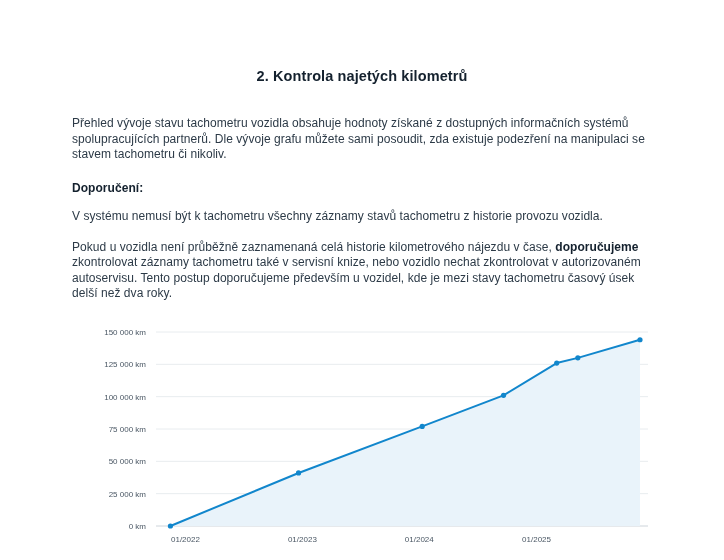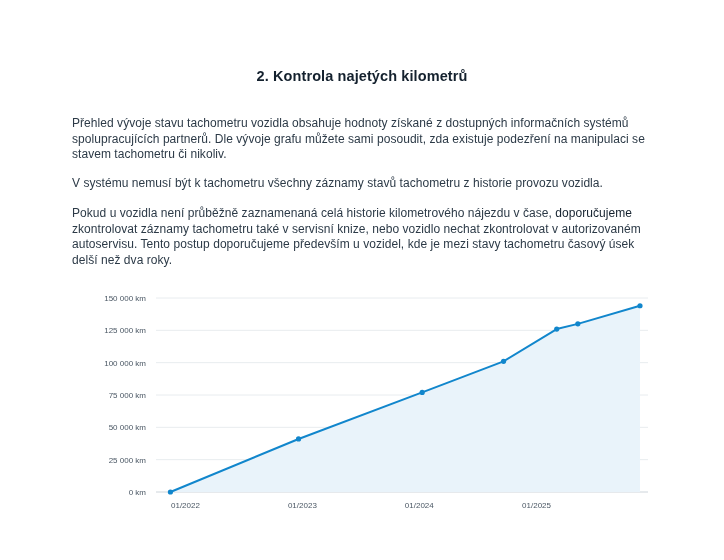--- a/index.html
+++ b/index.html
@@ -45,21 +45,21 @@
     font-weight: 700;
     color: #14212e;
   }
   .para-reco-1 {
     margin-top: 13px;
   }
   .para-reco-2 {
     margin-top: 15px;
   }
   .emph {
-    font-weight: 400;
+    font-weight: 700;
     color: #14212e;
   }
   
   .chart-wrap {
     position: relative;
     margin-top: 22px;
     width: 580px;
     height: 230px;
     margin-left: 2px;
   }
@@ -102,20 +102,21 @@
 </style>
 </head>
 <body>
 
 <div class="page">
 
   <h1 class="title">2. Kontrola najetých kilometrů</h1>
 
   <p class="body-text para-intro">Přehled vývoje stavu tachometru vozidla obsahuje hodnoty získané z dostupných informačních systémů spolupracujících partnerů. Dle vývoje grafu můžete sami posoudit, zda existuje podezření na manipulaci se stavem tachometru či nikoliv.</p>
 
+  <p class="body-text para-reco-head">Doporučení:</p>
 
   <p class="body-text para-reco-1">V systému nemusí být k tachometru všechny záznamy stavů tachometru z historie provozu vozidla.</p>
 
   <p class="body-text para-reco-2"><span>Pokud u vozidla není průběžně zaznamenaná celá historie kilometrového nájezdu v čase, </span><span class="emph">doporučujeme</span><span> zkontrolovat záznamy tachometru také v servisní knize, nebo vozidlo nechat zkontrolovat v autorizovaném autoservisu. Tento postup doporučujeme především u vozidel, kde je mezi stavy tachometru časový úsek delší než dva roky.</span></p>
 
   <div class="chart-wrap">
     <svg class="chart-svg" id="chart-svg" width="580" height="230" viewBox="0 0 580 230">
         <line x1="82" x2="574" y1="202" y2="202" class="axis-line"></line>
         <text x="72" y="205" class="y-tick-label">0 km</text>
         <line x1="82" x2="574" y1="169.66666666666669" y2="169.66666666666669" class="grid-line"></line>

